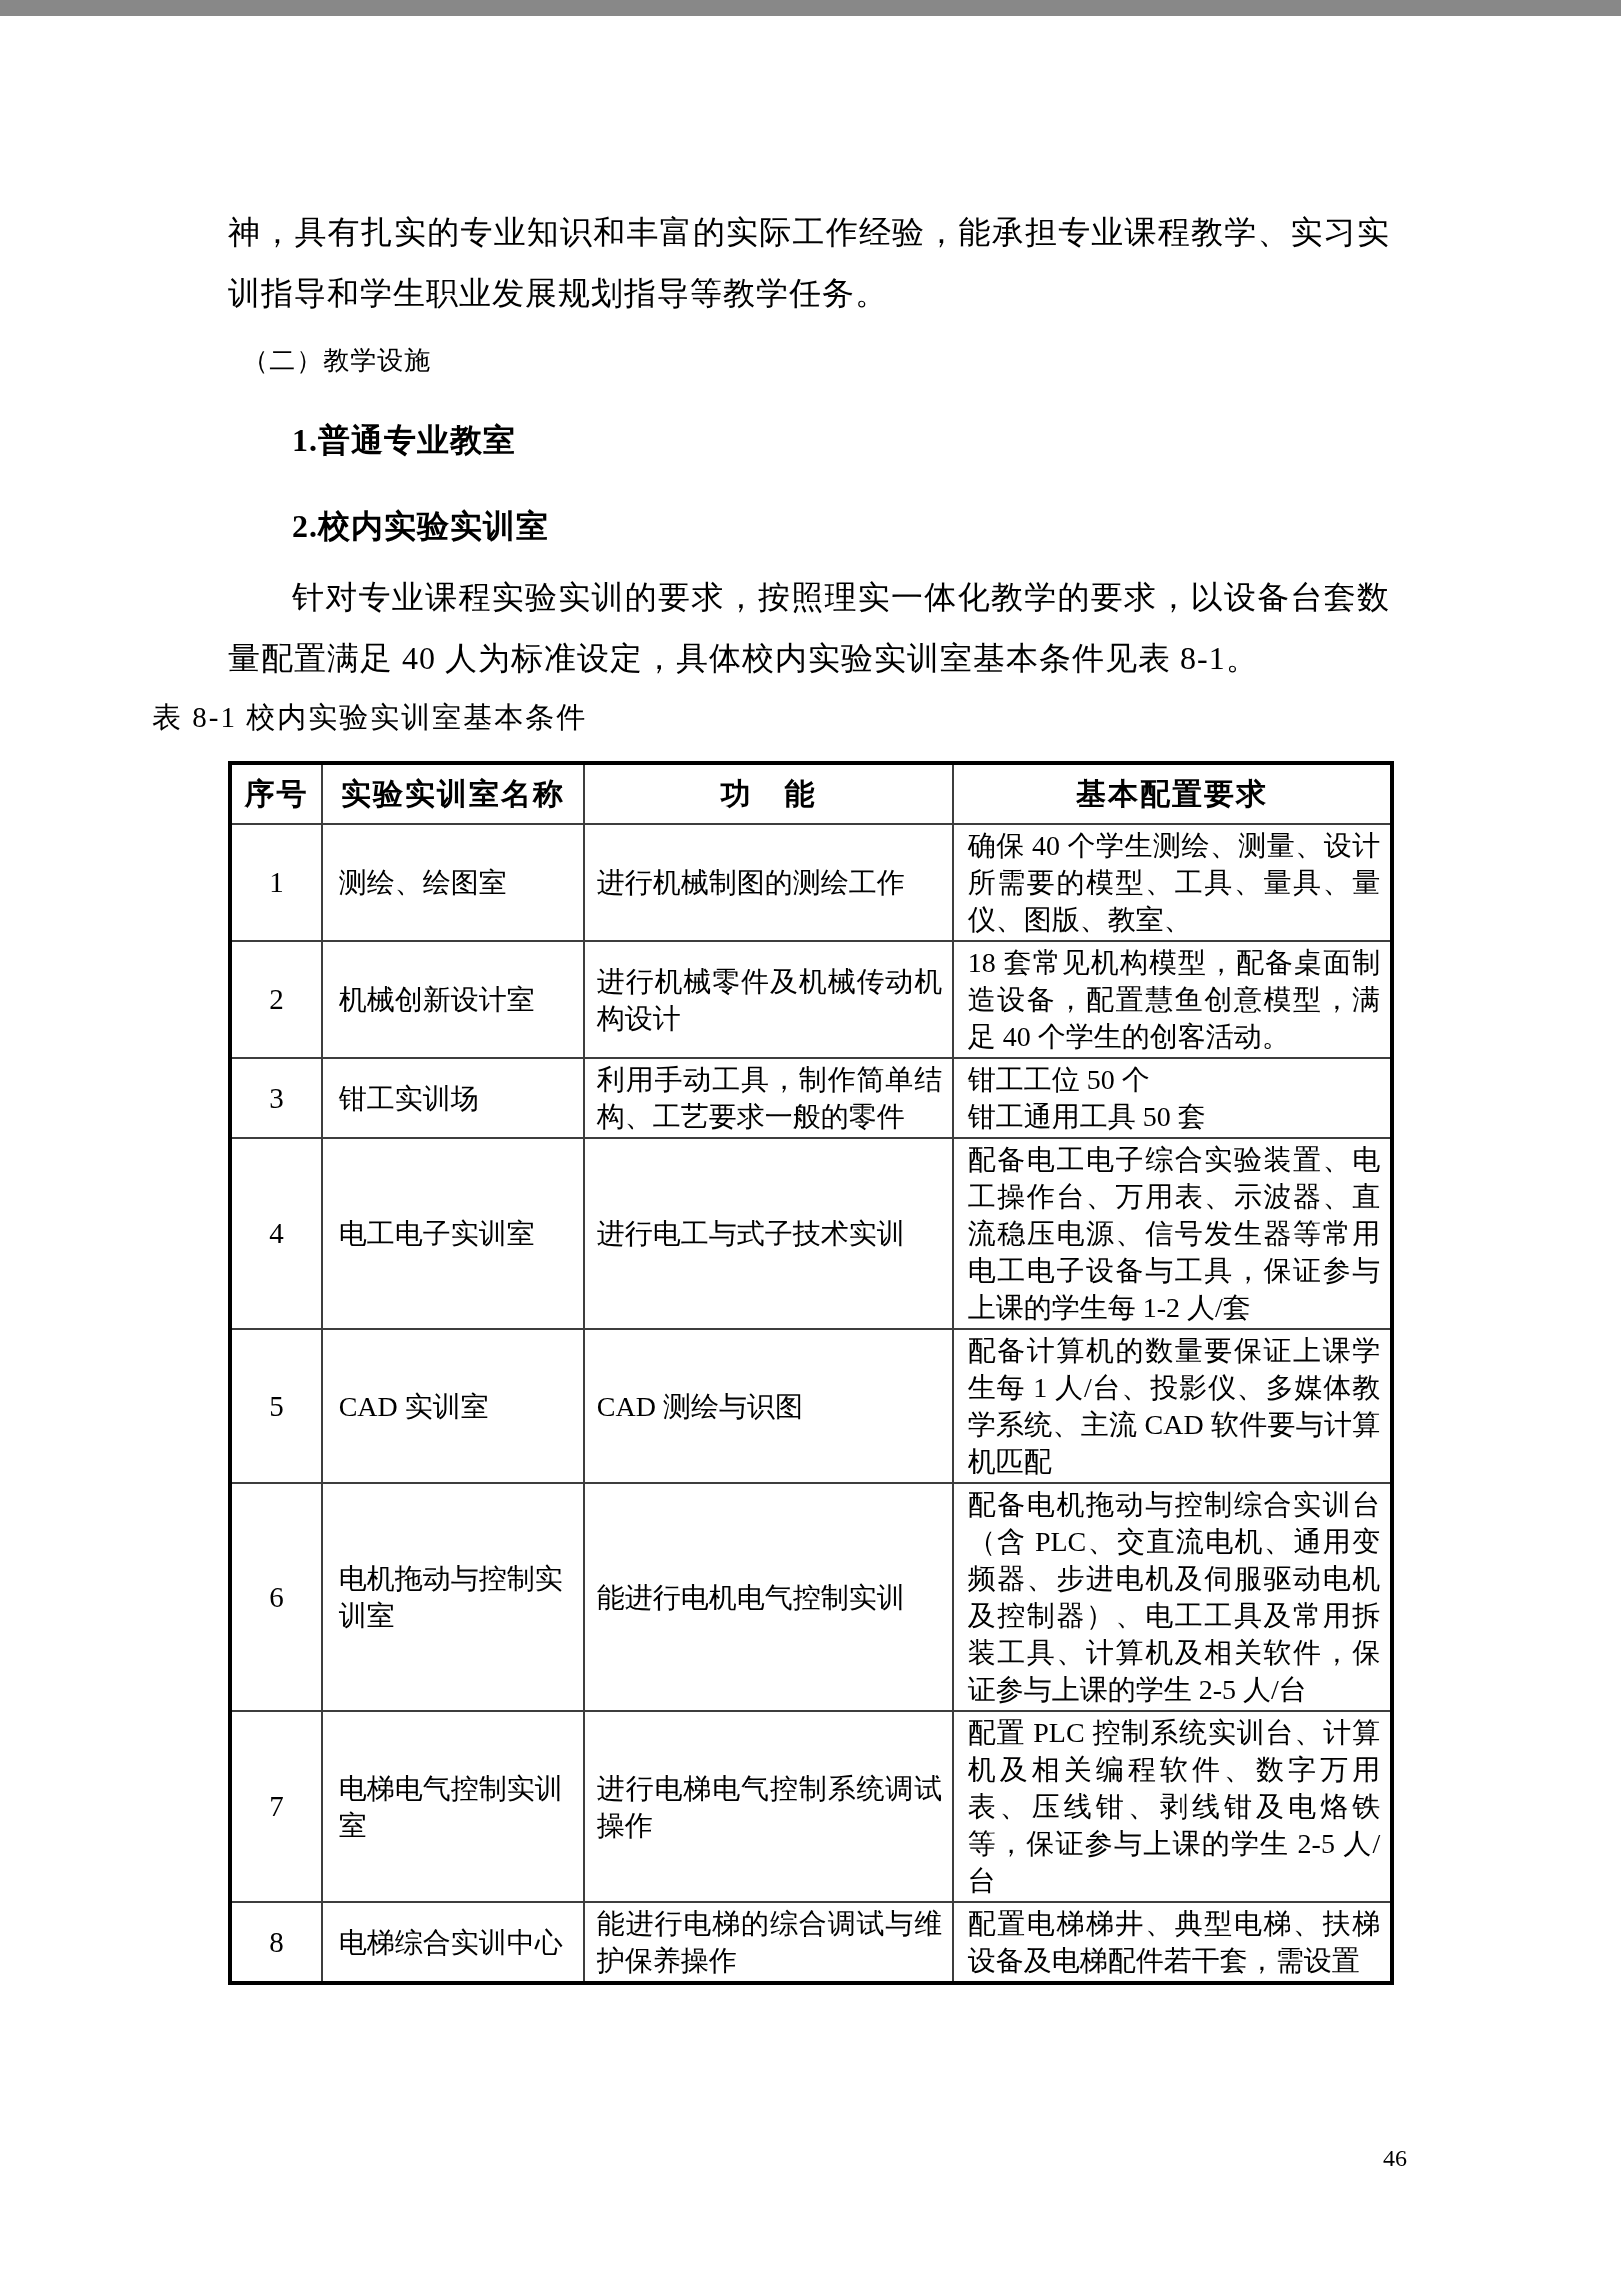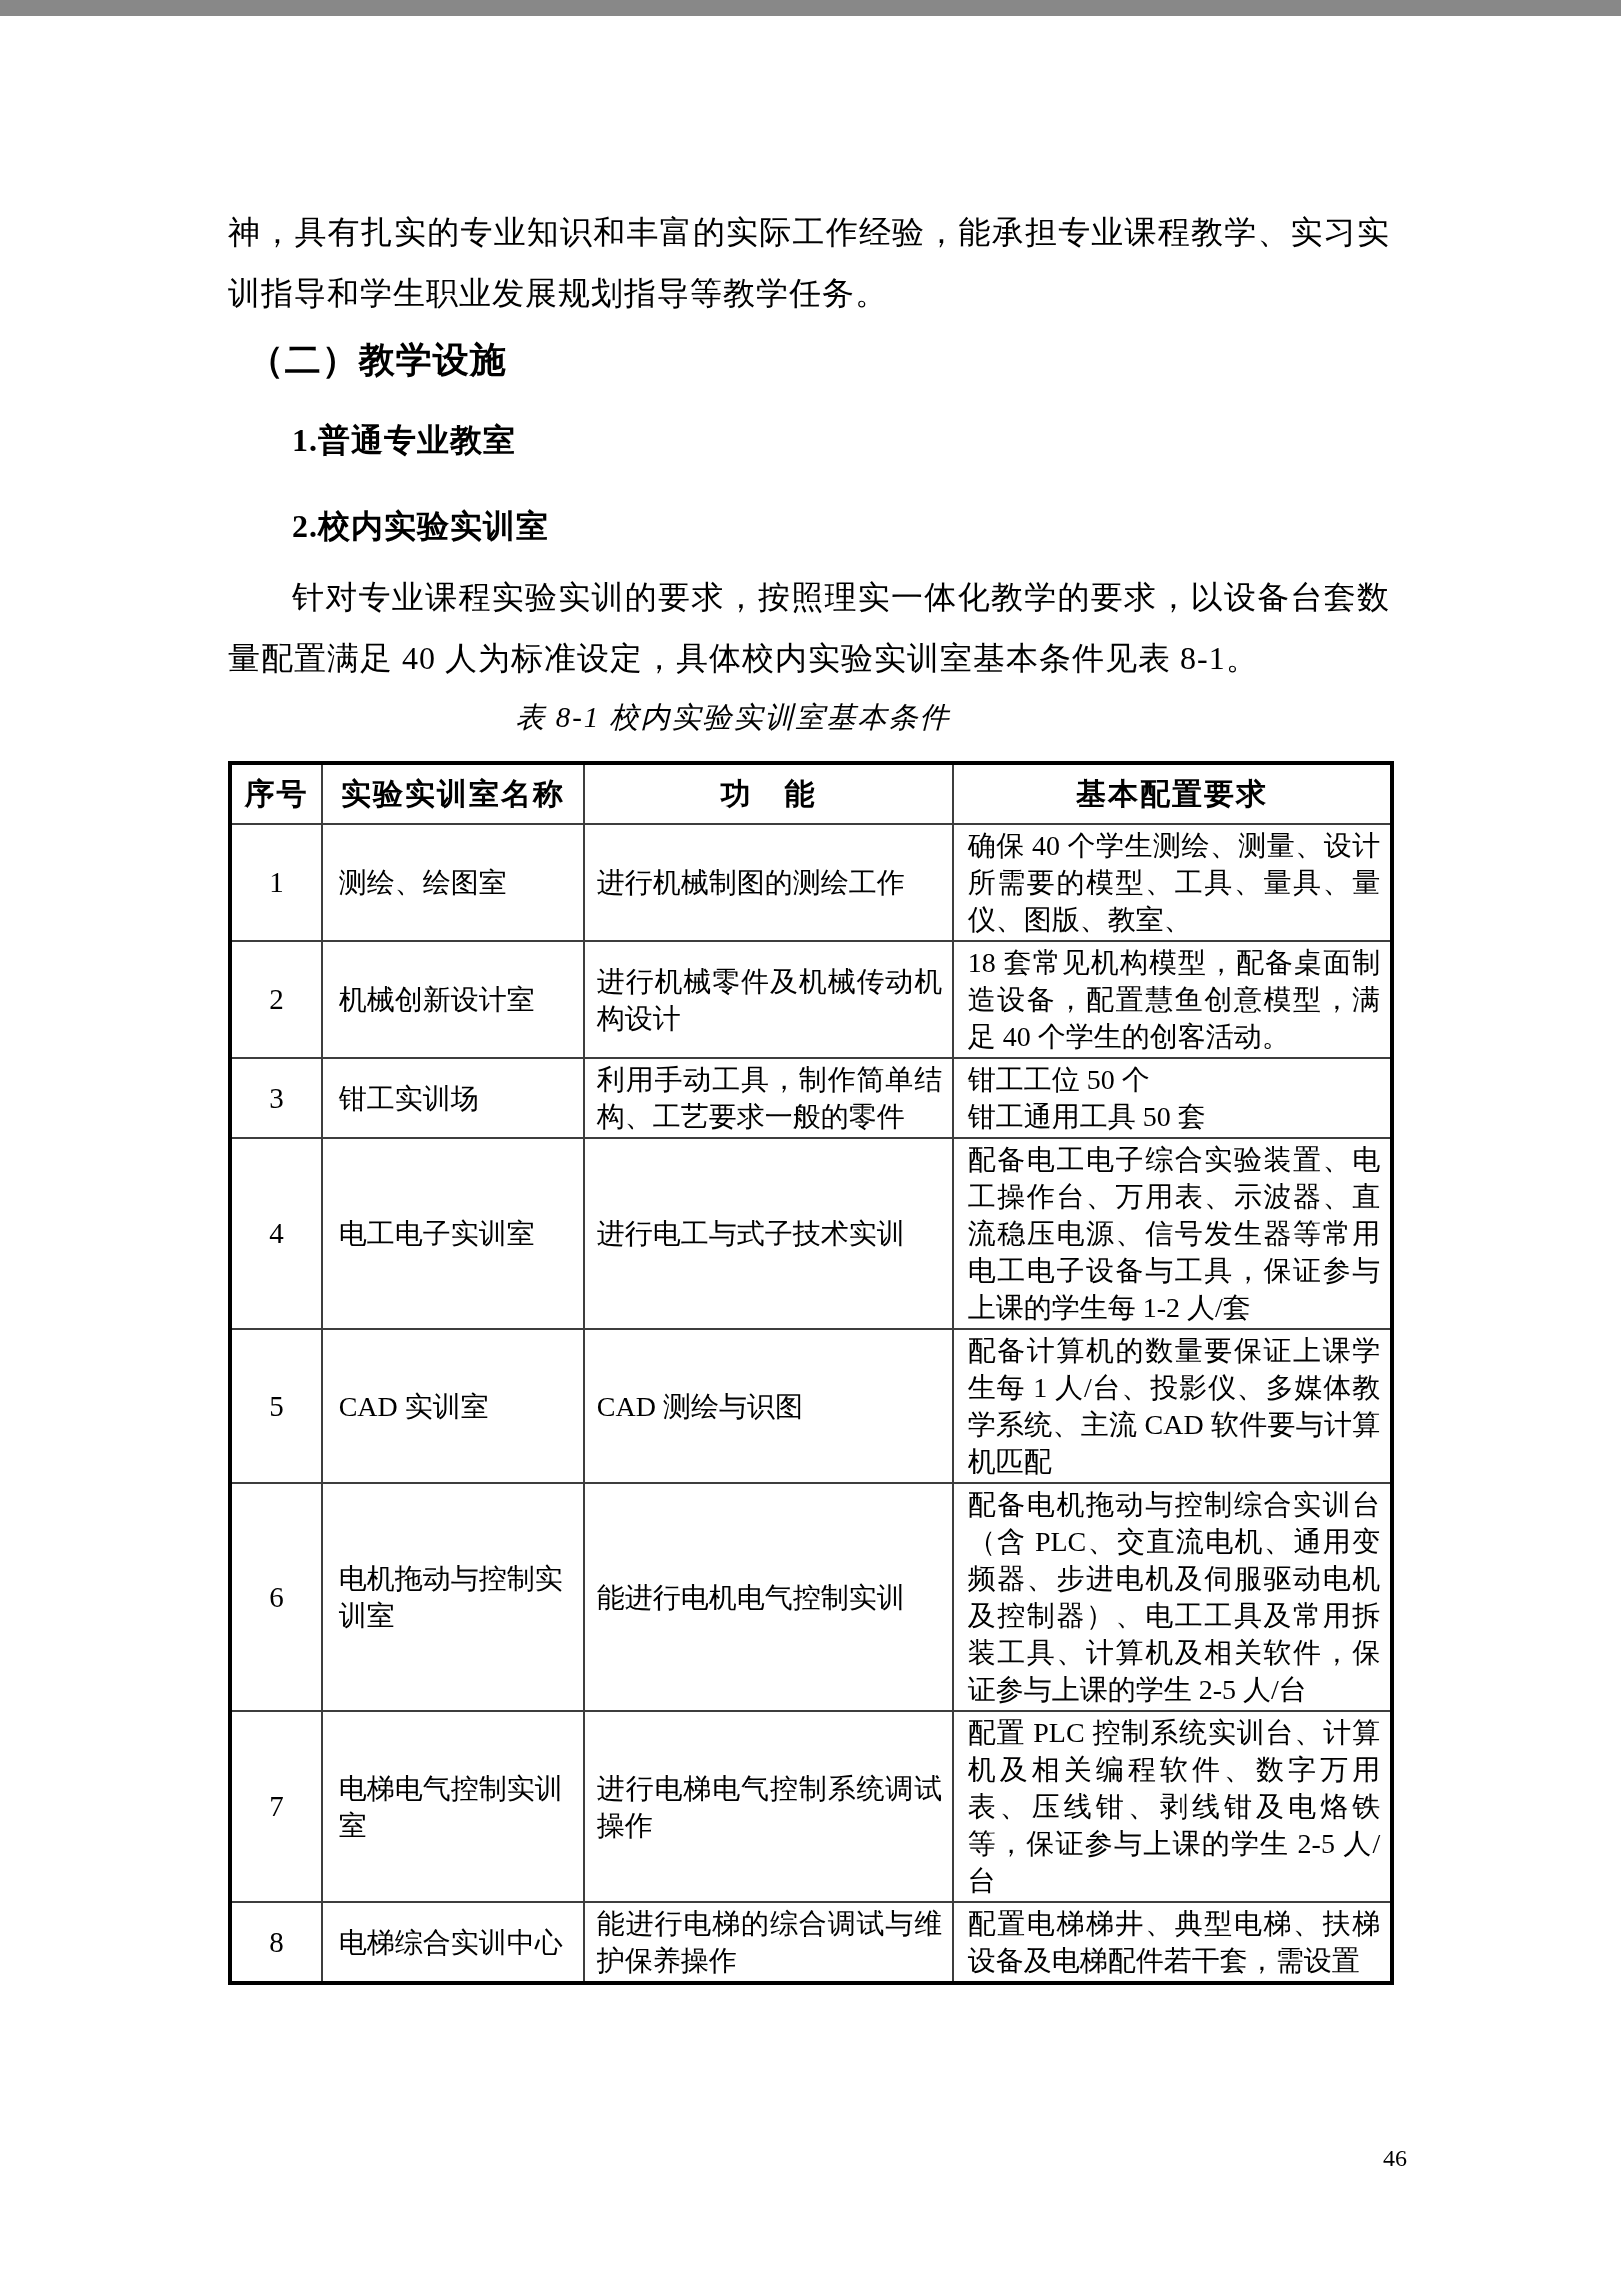--- a/index.html
+++ b/index.html
@@ -23,43 +23,41 @@
   }
   .body-text{
     font-size:32px;
     line-height:61px;
     letter-spacing:1px;
     text-align:justify;
     text-justify:inter-character;
   }
   .indent-2em{text-indent:2em;}
   .heading-l2{
-    font-size:36px;
+    font-size:26px;
     line-height:61px;
-    font-weight:bold;
+    font-weight:normal;
     text-indent:0.55em;
     margin-top:5.9px;
     letter-spacing:1px;
   }
   .heading-l3{
     font-size:32px;
     line-height:61px;
     font-weight:bold;
     text-indent:2em;
     letter-spacing:1px;
   }
   .heading-sub1{margin-top:19.6px;}
   .heading-sub2{margin-top:24.5px;}
   .para-sub2{margin-top:9.8px;}
   .table-caption{
     margin-top:5.9px;
     font-size:29px;
     line-height:45px;
-    font-style:italic;
-    text-align:center;
     position:relative;
     left:-76px;
     letter-spacing:2px;
   }
   table.rooms{
     margin-top:21.6px;
     width:1161px;
     border-collapse:collapse;
     table-layout:fixed;
     border:4.9px solid var(--border-color);

